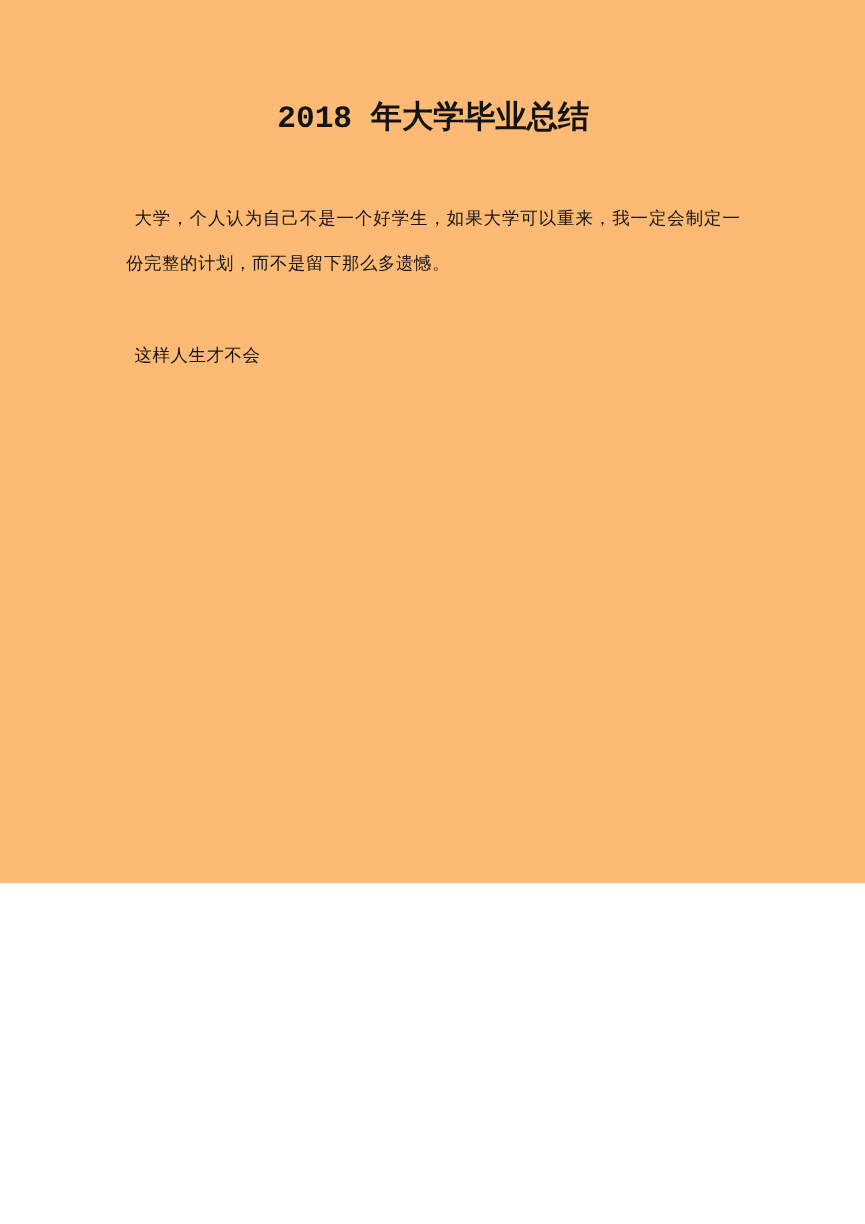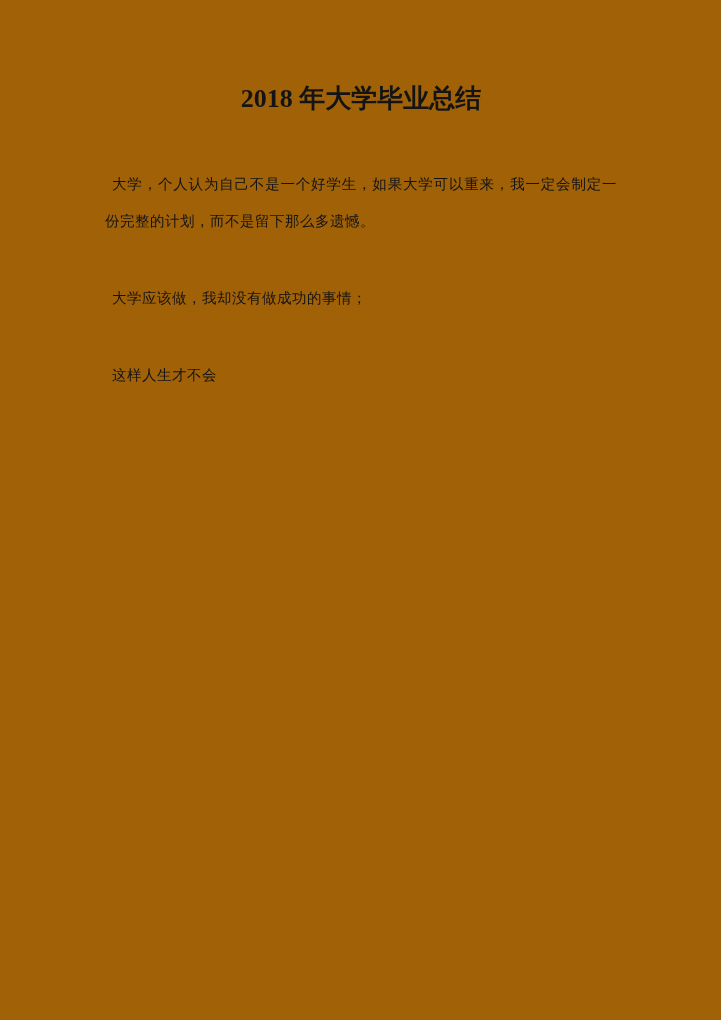--- a/index.html
+++ b/index.html
@@ -9,23 +9,24 @@
   }
   body {
     width: 721px;
     height: 1020px;
     font-family: "Liberation Serif", "DejaVu Serif", serif;
     color: #141414;
   }
   .page {
     position: relative;
     width: 721px;
-    height: 1020px;
-    background: #a16207;
+    height: 736px;
+    background: #fdba74;
     overflow: hidden;
+    font-family: Liberation Mono, monospace;
   }
   .content {
     position: absolute;
     left: 105px;
     top: 0;
     width: 512px;
   }
   .doc-title {
     margin: 82px 0 50px 0;
     font-size: 26px;
@@ -52,18 +53,17 @@
 <body>
 
 <div class="page">
   <div class="content">
     <h1 class="doc-title">2018 年大学毕业总结</h1>
 
 
 
     <p class="para">大学，个人认为自己不是一个好学生，如果大学可以重来，我一定会制定一份完整的计划，而不是留下那么多遗憾。</p>
 
-    <p class="para">大学应该做，我却没有做成功的事情；</p>
 
     <p class="para">这样人生才不会</p>
 
   </div>
 </div>
 
 </body></html>

